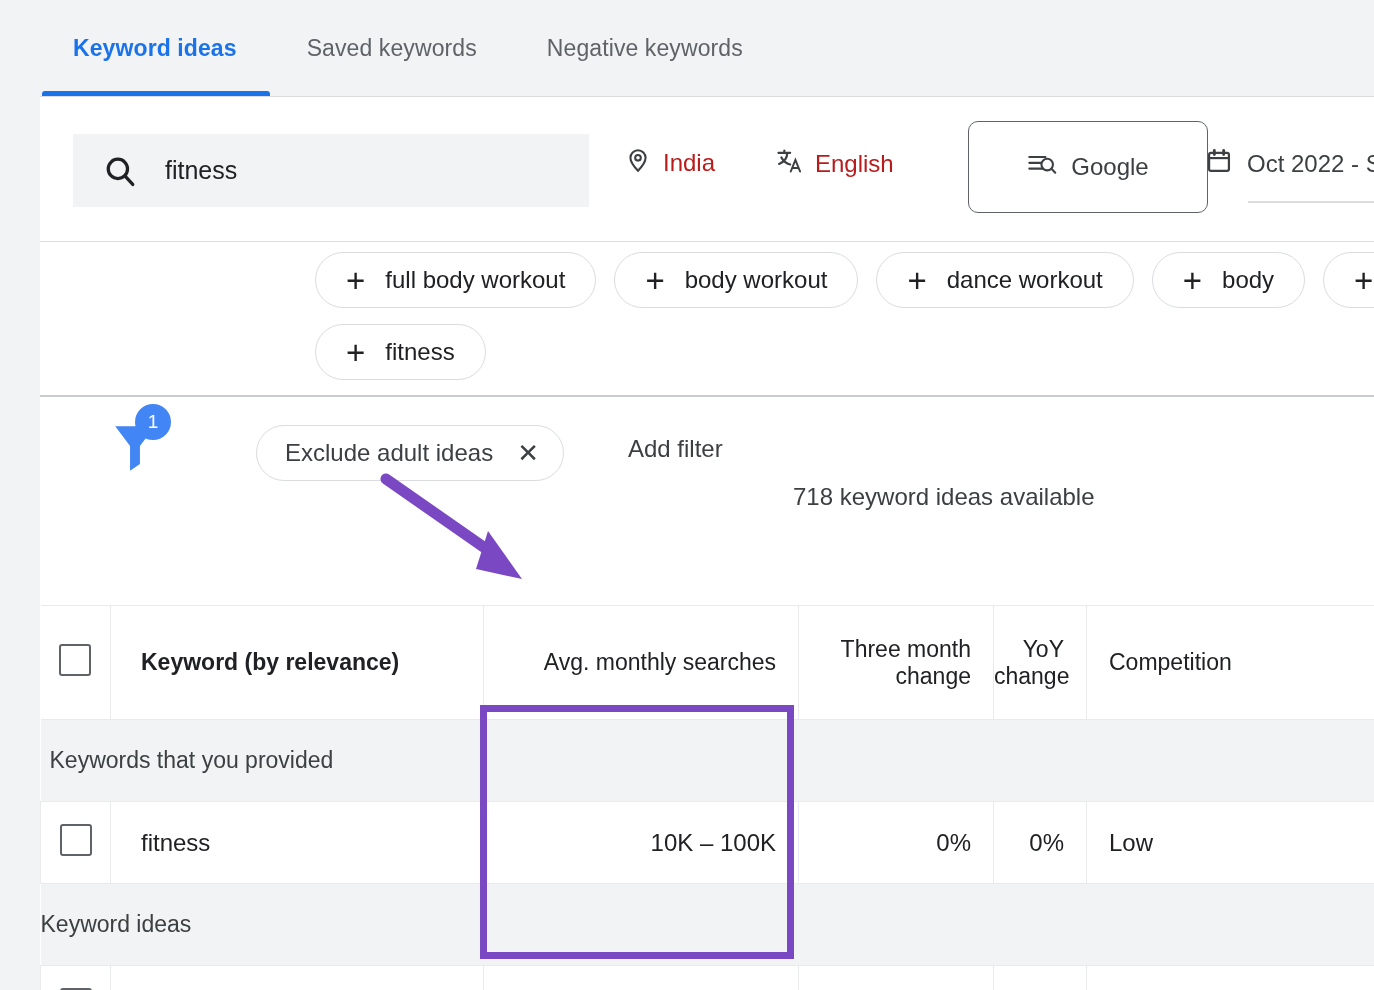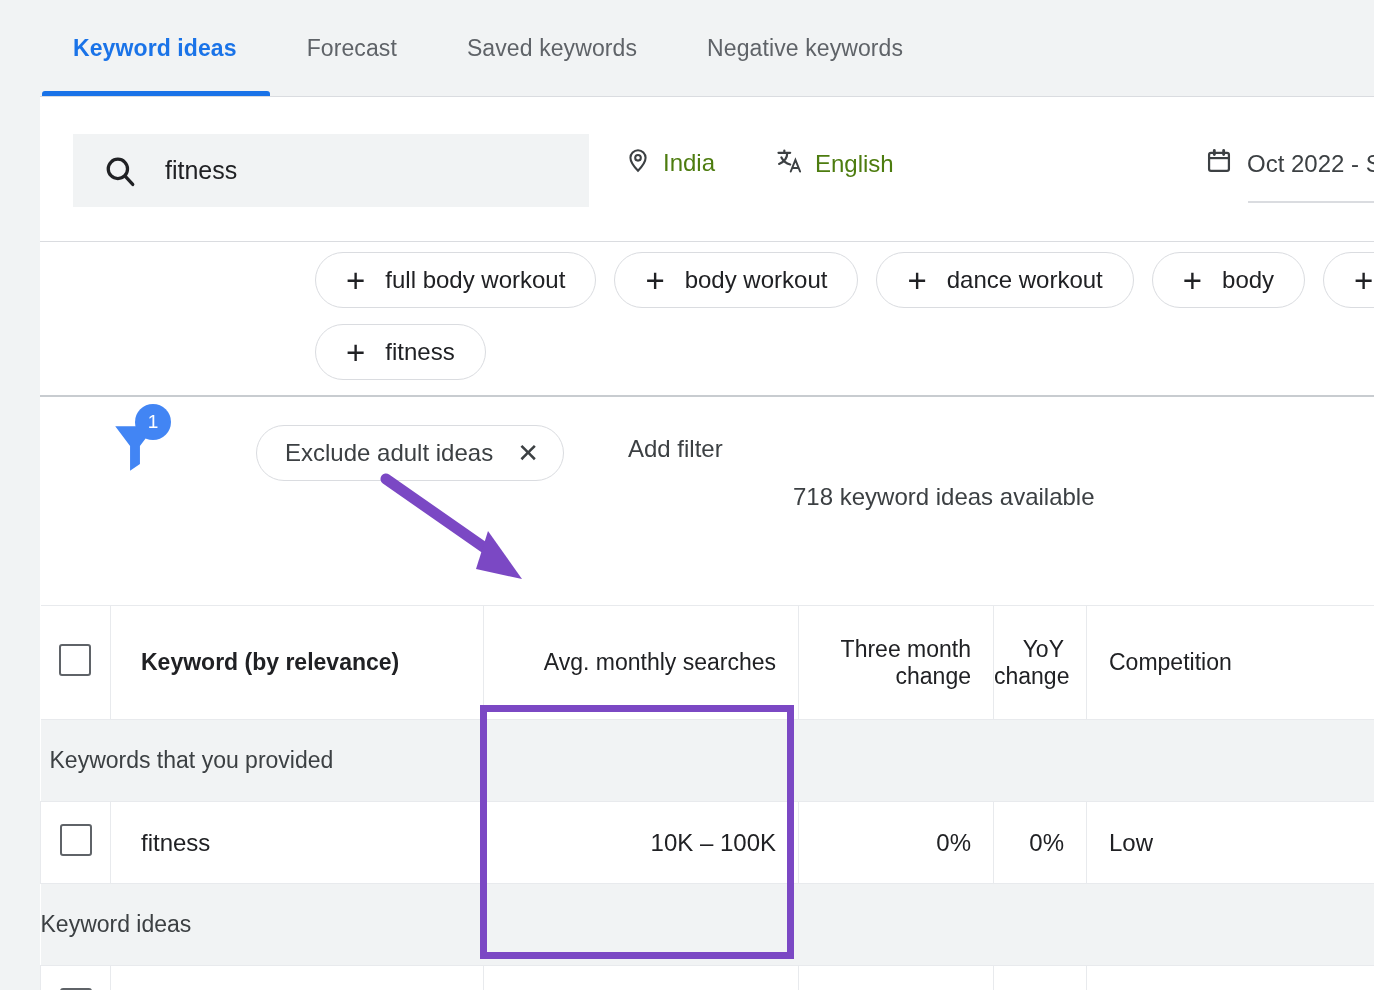--- a/index.html
+++ b/index.html
@@ -44,21 +44,21 @@
   .searchbox {
     position: absolute; left: 33px; top: 37px; width: 516px; height: 73px;
     background: #f1f3f4; display: flex; align-items: center; padding-left: 30px;
   }
   .searchbox .magnifier { width: 34px; height: 34px; flex: 0 0 auto; }
   .searchbox .term {
     margin-left: 28px; font-size: 25px; color: #202124;
   }
   .chipitem {
     position: absolute; top: 50px; display: flex; align-items: center;
-    font-size: 24px; color: #4d7c0f; cursor: pointer; white-space: nowrap;
+    font-size: 24px; color: #b91c1c; cursor: pointer; white-space: nowrap;
   }
   .chipitem svg { margin-right: 12px; flex: 0 0 auto; }
   #loc-item { left: 585px; }
   #lang-item { left: 735px; }
   .networkbtn {
     position: absolute; left: 928px; top: 24px; width: 240px; height: 92px;
     border: 1.6px solid #5f6368; border-radius: 10px;
     display: flex; align-items: center; justify-content: center;
     font-size: 24px; color: #3c4043; cursor: pointer;
   }
@@ -168,23 +168,20 @@
 <body>
 
 <div id="root">
 
   <div class="tabbar">
     <div class="tabs">
       <div class="tab active">
           <span>Keyword ideas</span>
         </div>
       <div class="tab">
-          <span>Forecast</span>
-        </div>
-      <div class="tab">
           <span>Saved keywords</span>
         </div>
       <div class="tab">
           <span>Negative keywords</span>
         </div>
     </div>
   </div>
 
   <div class="panel">
 
@@ -213,20 +210,32 @@
       <div class="chipitem" id="lang-item">
         <span>
           <svg width="28" height="28" viewBox="0 0 24 24" fill="none" stroke="#3c4043" stroke-width="1.9" stroke-linecap="round">
             <path d="M3 5h10M8 3v2M10.5 5c0 4.5-3 8-7 9.5M5.5 9c1.5 3 4 5 7.5 6"></path>
             <path d="M13.5 21l4-10 4 10M15 18h5" stroke-width="1.7"></path>
           </svg>
         </span>
         <span>English</span>
       </div>
 
+      <div class="networkbtn">
+        <span>
+          <svg width="30" height="26" viewBox="0 0 26 22" fill="none" stroke="#3c4043" stroke-width="1.8" stroke-linecap="round">
+            <line x1="2" y1="5" x2="16" y2="5"></line>
+              <line x1="2" y1="10" x2="12" y2="10"></line>
+              <line x1="2" y1="15" x2="14" y2="15"></line>
+            <circle cx="17.5" cy="11.5" r="5"></circle>
+              <line x1="21.2" y1="15.2" x2="24.5" y2="18.6"></line>
+          </svg>
+        </span>
+        <span>Google</span>
+      </div>
 
       <div class="daterange">
         <span>
           <svg width="28" height="28" viewBox="0 0 24 24" fill="none" stroke="#3c4043" stroke-width="1.9">
             <rect x="3.5" y="5" width="17" height="15.5" rx="1.6"></rect>
             <line x1="3.5" y1="9.5" x2="20.5" y2="9.5"></line>
             <line x1="8" y1="3" x2="8" y2="6.5" stroke-width="2.4" stroke-linecap="round"></line>
             <line x1="16" y1="3" x2="16" y2="6.5" stroke-width="2.4" stroke-linecap="round"></line>
           </svg>
         </span>

